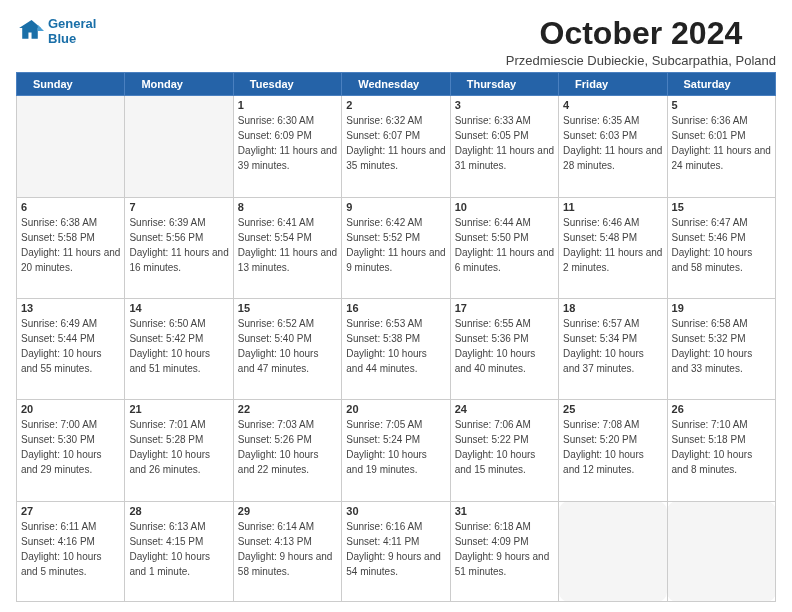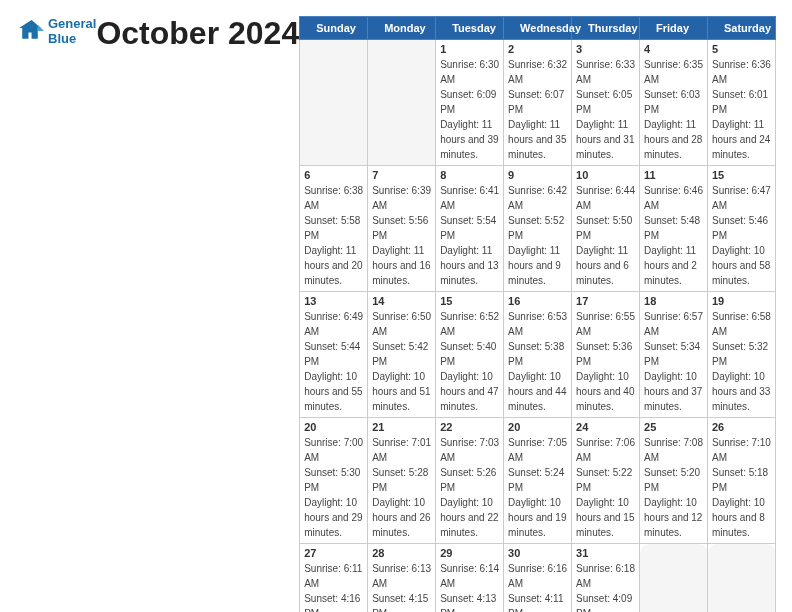--- a/index.html
+++ b/index.html
@@ -8,21 +8,21 @@
       height: 612px;
       font-family: Arial, sans-serif;
       background: #fff;
       overflow: hidden;
     }
     .page {
       width: 792px;
       height: 612px;
       padding: 16px 16px 10px 16px;
       display: flex;
-      flex-direction: row;
+      flex-direction: column;
     }
     .header {
       display: flex;
       align-items: flex-start;
       justify-content: space-between;
       margin-bottom: 4px;
     }
     .logo {
       display: flex;
       align-items: center;
@@ -104,20 +104,21 @@
       <svg class="logo-icon" viewBox="0 0 36 36">
         <polygon points="20,4 32,14 28,14 28,28 20,28 20,20 16,20 16,28 8,28 8,14 4,14" fill="#1a6fa8"></polygon>
         <polygon points="28,10 36,18 28,18" fill="#4a9fd4"></polygon>
       </svg>
       <div>
         <div style="font-size:13px;font-weight:bold;color:#333;"><span style="color:#1a6fa8;">General</span><br><span style="color:#1a6fa8;">Blue</span></div>
       </div>
     </div>
     <div class="title-area">
       <div class="month-title">October 2024</div>
+      <div class="subtitle">Przedmiescie Dubieckie, Subcarpathia, Poland</div>
     </div>
   </div>
 
   <table class="calendar">
     <thead>
       <tr>
         <th>Sunday</th>
         <th>Monday</th>
         <th>Tuesday</th>
         <th>Wednesday</th>

